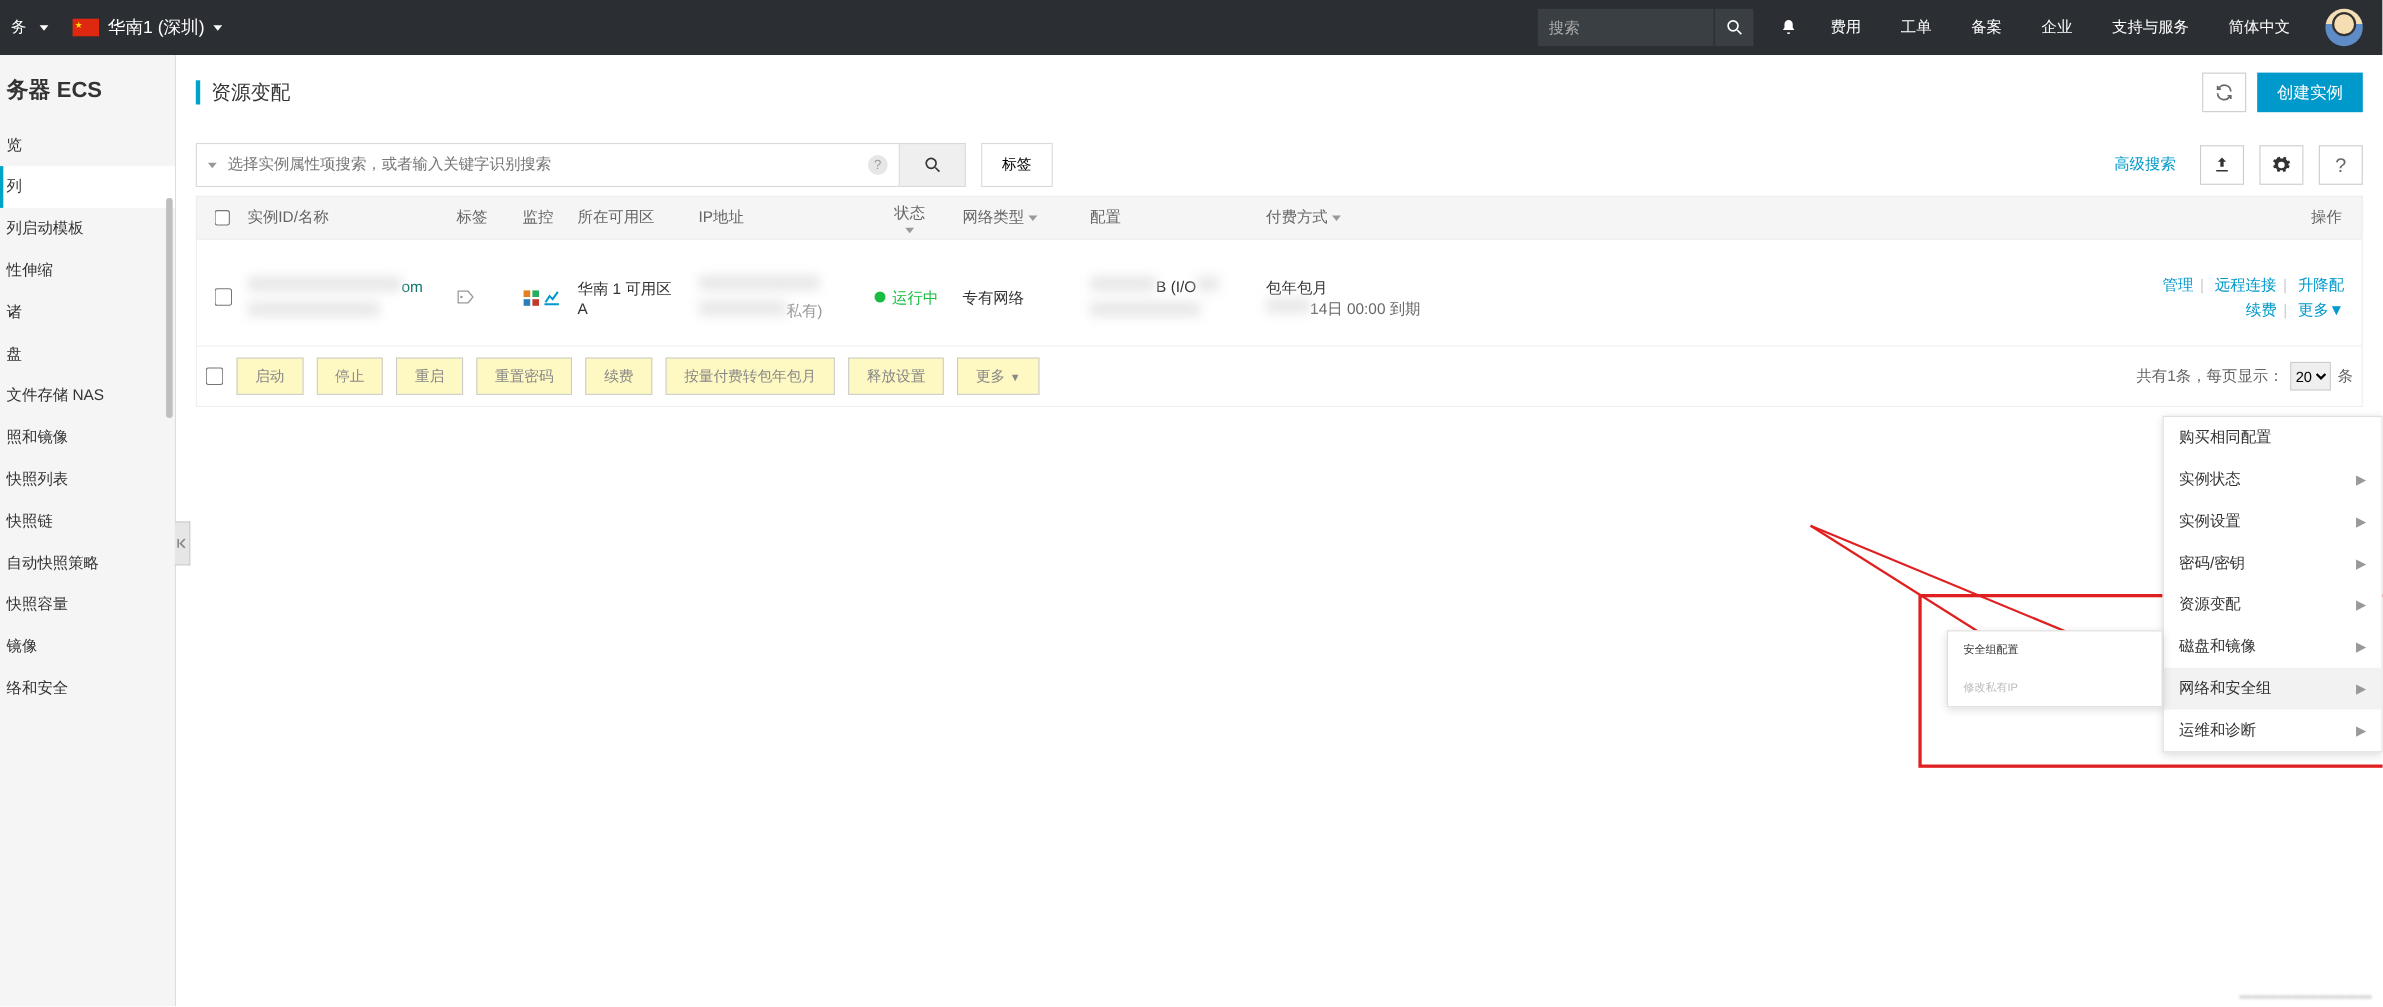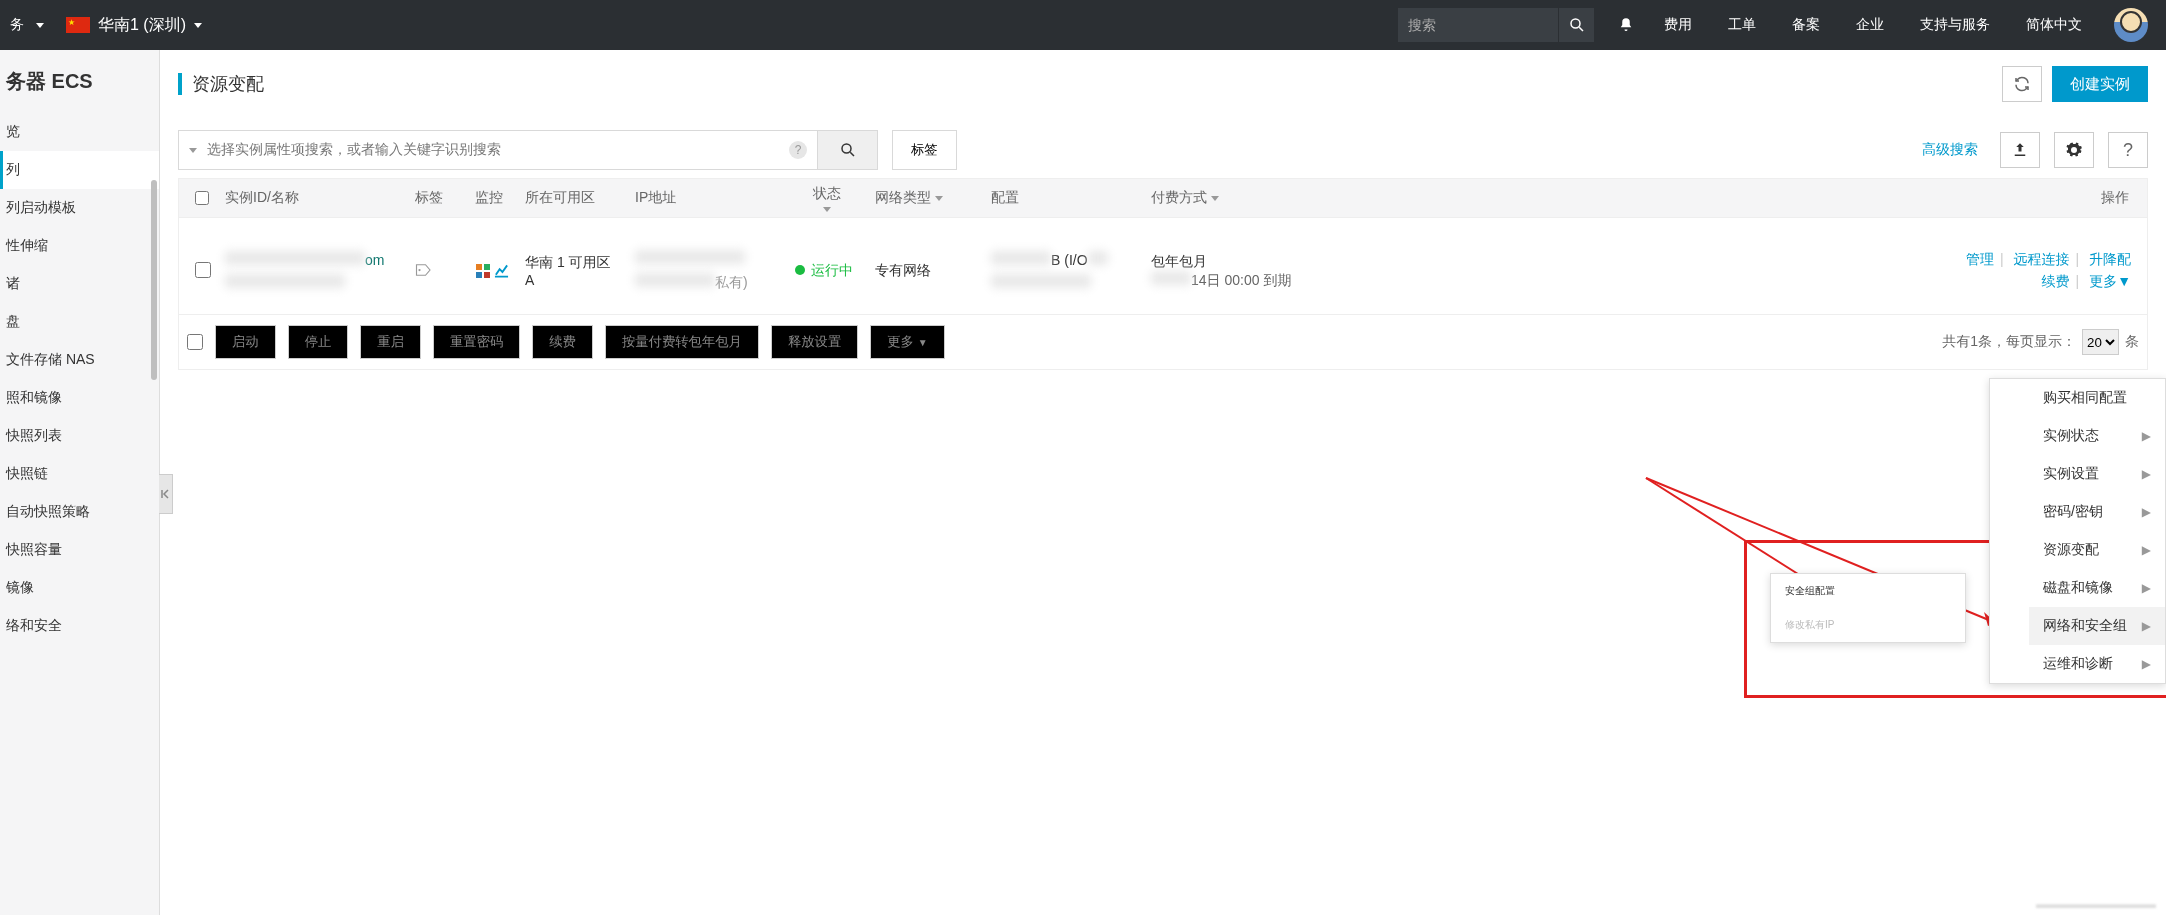--- a/index.html
+++ b/index.html
@@ -60,27 +60,27 @@
 .table-row { border:1px solid #eee; border-top:none; padding: 32px 8px 22px 8px; display:flex; align-items:center; min-height:90px; position:relative; }
 .td { padding:0 8px; }
 .blur-sm { filter: blur(5px); background:#e8e8e8; color:transparent; border-radius:2px; display:inline-block; }
 .status-dot { width:10px; height:10px; border-radius:50%; background:#1abc41; display:inline-block; margin-right:6px;}
 .status-text { color:#1abc41; }
 .row-actions { color:#0099cc; display:flex; flex-direction:column; align-items:flex-end; gap:4px; font-size:14px; }
 .row-actions .ln { cursor:pointer; }
 .row-actions .sep { color:#ccc; margin:0 6px; }
 
 .batch-bar { border:1px solid #eee; border-top:none; padding: 10px 8px; display:flex; align-items:center; gap:12px; flex-wrap:wrap; }
-.btn-ghost { height:34px; padding:0 16px; border:1px solid #ccc; background:#000000; color:#888; cursor:pointer; }
+.btn-ghost { height:34px; padding:0 16px; border:1px solid #ccc; background:#fef9c3; color:#888; cursor:pointer; }
 .btn-ghost.dd::after { content:"▼"; margin-left:4px; font-size:10px;}
 .pager { margin-left:auto; display:flex; align-items:center; gap:6px; color:#666; }
 .pager select { height:26px; border:1px solid #ccc; }
 
 
-.more-menu { position:absolute; right:0; top:328px; width:177px; background:#fff; border:1px solid #ddd; box-shadow:0 2px 8px rgba(0,0,0,.15); z-index:20;padding-left:39px; }
+.more-menu { position:absolute; right:0; top:328px; width:200px; background:#fff; border:1px solid #ddd; box-shadow:0 2px 8px rgba(0,0,0,.15); z-index:20; }
 .more-item { padding:10px 14px; display:flex; align-items:center; justify-content:space-between; cursor:pointer; font-size:14px; color:#333;}
 .more-item:hover, .more-item.hover { background:#f2f2f2; }
 .more-item .chev { color:#999; font-size:12px;}
 
 .sub-menu { position:absolute; right:200px; top:523px; width:196px; background:#fff; border:1px solid #ddd; box-shadow:0 2px 8px rgba(0,0,0,.15); z-index:21; }
 .sub-menu .sub-item { padding:10px 14px; cursor:pointer; font-size:10px; }
 .sub-menu .sub-item.disabled { color:#bbb; cursor:default; }
 
 
 .highlight-box { position:absolute; border:3px solid #e02020; right:-4px; top:490px; width:426px; height:158px; z-index:15; pointer-events:none; }

